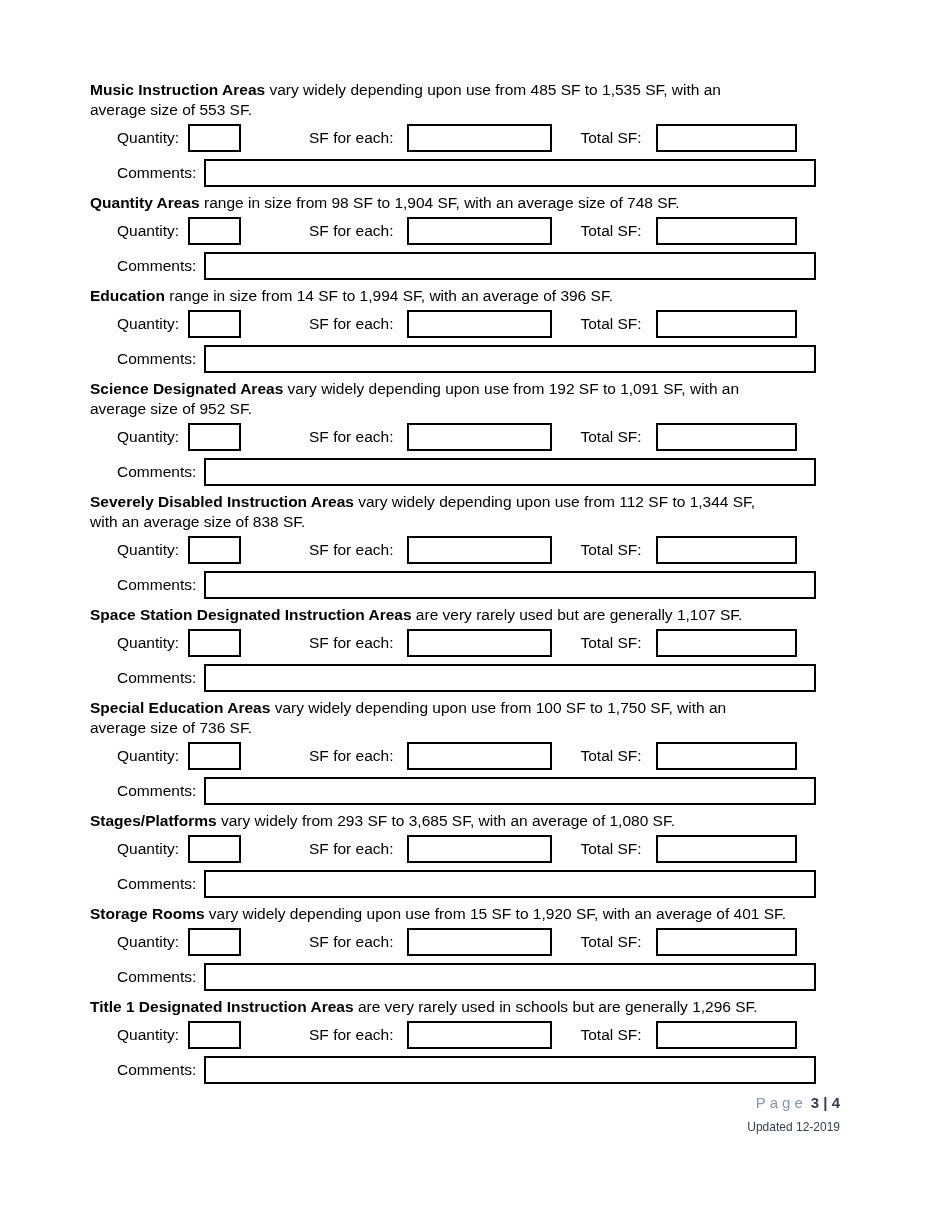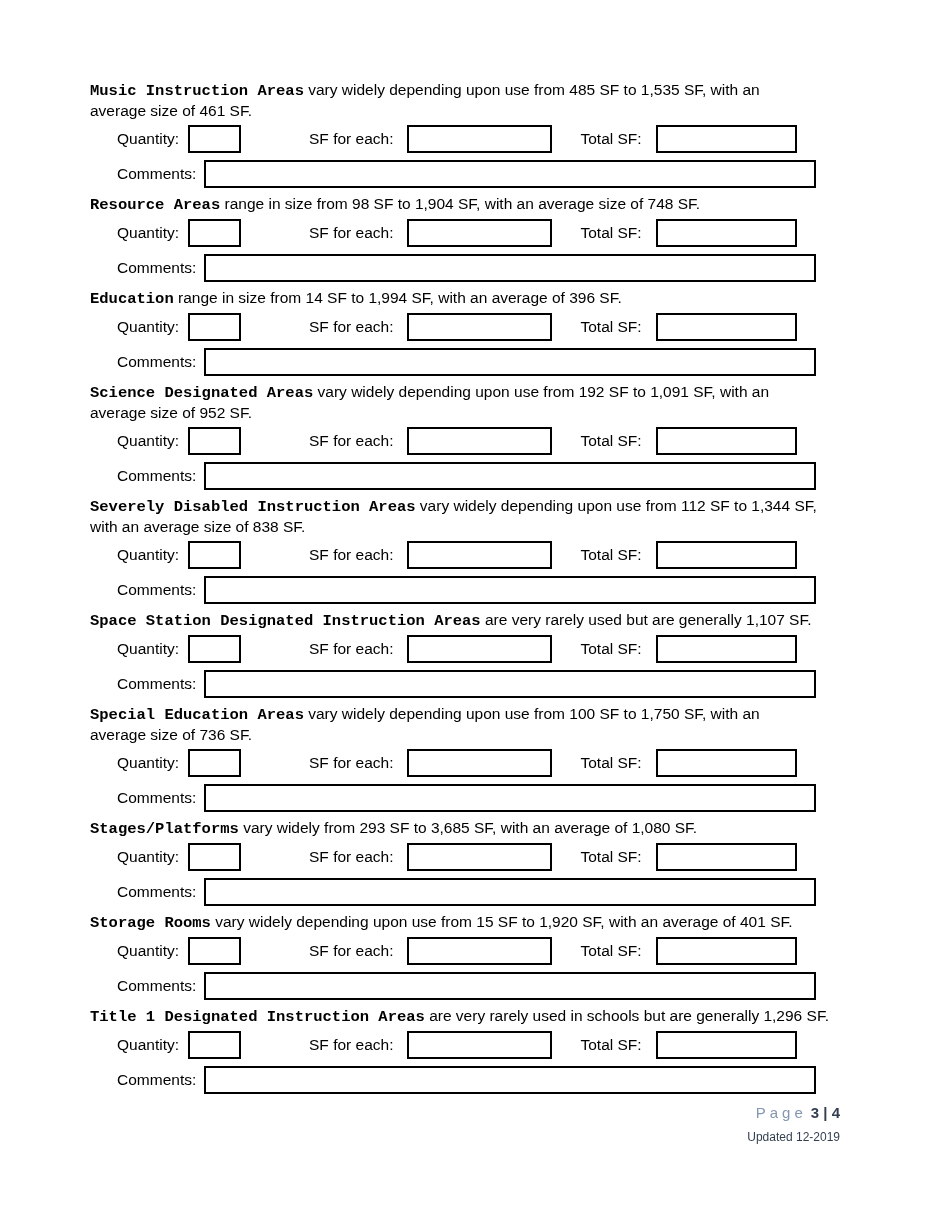--- a/index.html
+++ b/index.html
@@ -21,21 +21,21 @@
     margin-left:90px;
     padding-top:80px;
   }
   .section{ margin-bottom:6px; }
   .heading{
     font-size:15.5px;
     line-height:20px;
     margin-bottom:4px;
     color:var(--body-text);
   }
-  .heading strong{ font-weight:bold;font-family:Liberation Mono, monospace; }
+  .heading strong{ font-weight:bold; }
   .fields-row{
     display:flex;
     align-items:center;
     height:28px;
     margin-bottom:7px;
     padding-left:27px;
   }
   .comments-row{
     display:flex;
     align-items:center;
@@ -86,37 +86,37 @@
     color:var(--footer-color);
   }
 </style>
 </head>
 <body>
 
 <div class="page">
 
   <div id="sections-host">
     <div class="section">
-      <p class="heading"><strong>Music Instruction Areas</strong><span><span> vary widely depending upon use from 485 SF to 1,535 SF, with an</span><br><span>average size of 461 SF.</span></span></p>
-      <div class="fields-row">
-        <span class="lbl">Quantity:</span>
-        <input type="text" class="box qty" value="" style="">
-        <span class="lbl lbl-sf">SF for each:</span>
-        <input type="text" class="box sf" value="" style="">
-        <span class="lbl lbl-total">Total SF:</span>
-        <input type="text" class="box total" value="" style="">
-      </div>
-      <div class="comments-row">
-        <span class="lbl">Comments:</span>
-        <input type="text" class="box comments" value="" style="">
-      </div>
-    </div>
-
-    <div class="section">
-      <p class="heading"><strong>Resource Areas</strong><span><span> range in size from 98 SF to 1,904 SF, with an average size of 748 SF.</span></span></p>
+      <p class="heading"><strong>Music Instruction Areas</strong><span><span> vary widely depending upon use from 485 SF to 1,535 SF, with an</span><br><span>average size of 553 SF.</span></span></p>
+      <div class="fields-row">
+        <span class="lbl">Quantity:</span>
+        <input type="text" class="box qty" value="" style="">
+        <span class="lbl lbl-sf">SF for each:</span>
+        <input type="text" class="box sf" value="" style="">
+        <span class="lbl lbl-total">Total SF:</span>
+        <input type="text" class="box total" value="" style="">
+      </div>
+      <div class="comments-row">
+        <span class="lbl">Comments:</span>
+        <input type="text" class="box comments" value="" style="">
+      </div>
+    </div>
+
+    <div class="section">
+      <p class="heading"><strong>Quantity Areas</strong><span><span> range in size from 98 SF to 1,904 SF, with an average size of 748 SF.</span></span></p>
       <div class="fields-row">
         <span class="lbl">Quantity:</span>
         <input type="text" class="box qty" value="" style="">
         <span class="lbl lbl-sf">SF for each:</span>
         <input type="text" class="box sf" value="" style="">
         <span class="lbl lbl-total">Total SF:</span>
         <input type="text" class="box total" value="" style="">
       </div>
       <div class="comments-row">
         <span class="lbl">Comments:</span>

